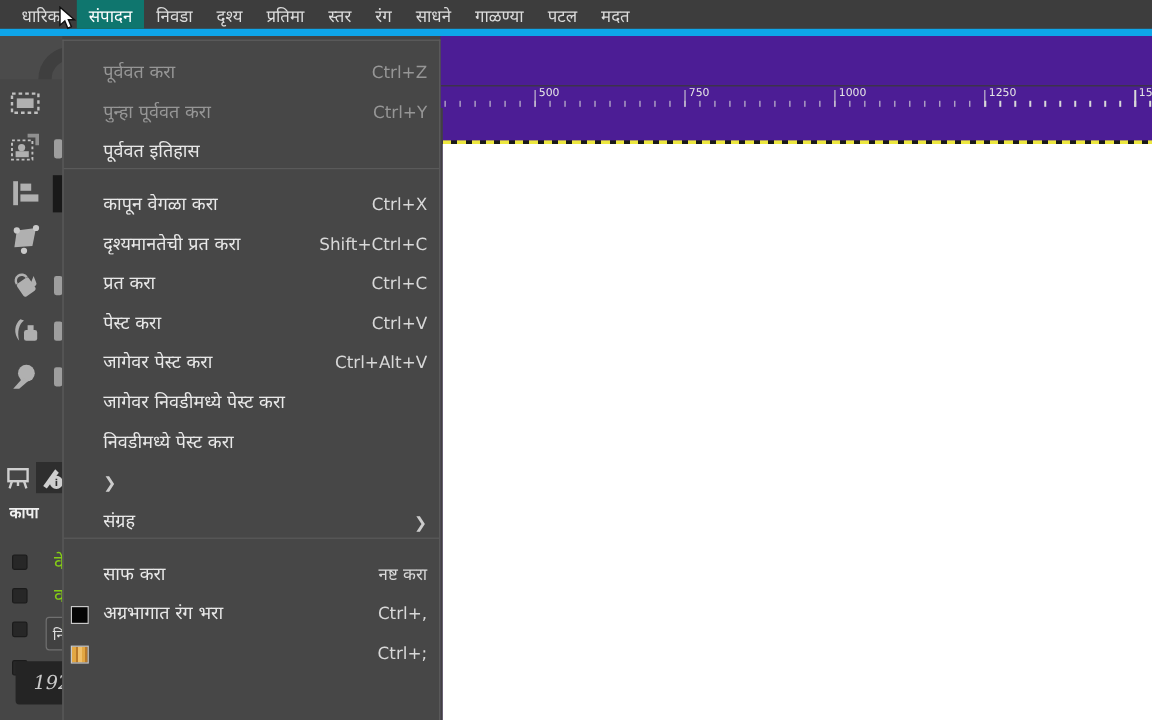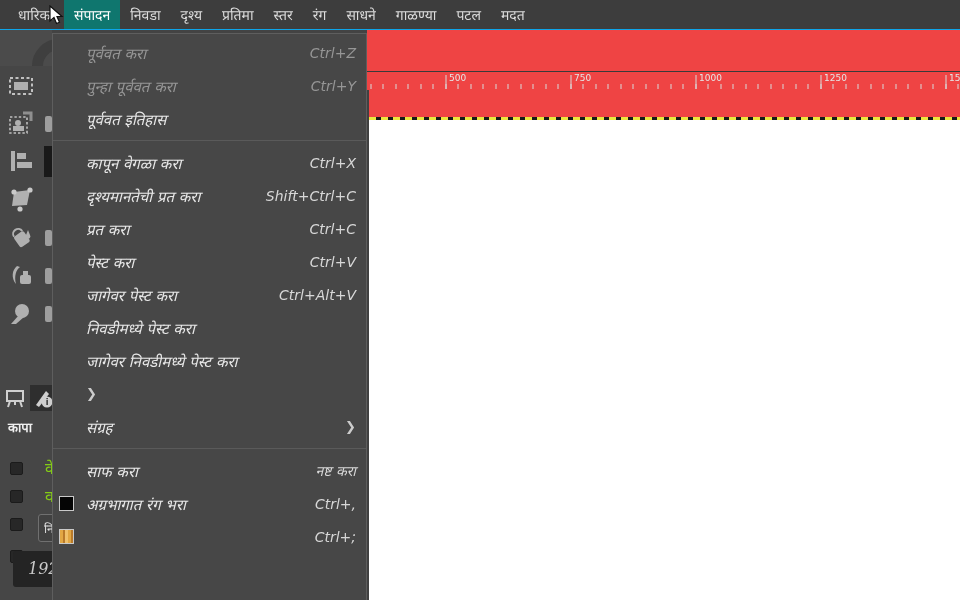--- a/index.html
+++ b/index.html
@@ -2,21 +2,21 @@
 <html><head>
 <meta charset="utf-8">
 <style>
   * { box-sizing: border-box; margin: 0; padding: 0; }
   html,body { width:960px; height:600px; overflow:hidden; }
   body { font-family:"DejaVu Sans", sans-serif; background:#434343; position:relative; }
   #screen { position:absolute; inset:0; width:960px; height:600px; overflow:hidden; }
 
   
   #menubar { position:absolute; left:0; top:0; width:960px; height:30px; background:#3d3d3d;
-             border-bottom:1px solid #0ea5e9; display:flex; align-items:stretch; padding-left:8px;
+             border-bottom:6px solid #0ea5e9; display:flex; align-items:stretch; padding-left:8px;
              color:#dcdcdc; font-size:14px; z-index:5; }
   .mb-item { display:flex; align-items:center; padding:0 10px; white-space:nowrap; }
   .mb-item.active { background:#0f766e; color:#ffffff; }
 
   
   #toolbox { position:absolute; left:0; top:30px; width:52px; height:570px; background:#464646; overflow:hidden; }
   #wilber { position:absolute; left:0; top:0; width:52px; height:36px; background:#4b4b4b; overflow:hidden; }
   #wilber .ring { position:absolute; left:32px; top:9px; width:54px; height:54px; border:11px solid #3f3f3f; border-radius:50%; }
   .tool { position:absolute; left:7px; width:28px; height:28px; }
   .tool svg { width:28px; height:28px; }
@@ -33,39 +33,39 @@
   .opt-row .cb { width:13px; height:13px; margin-left:10px; background:#272727; border:1px solid #1b1b1b; border-radius:2px; flex:none; }
   .opt-row .olabel { margin-left:22px; color:#84cc16; font-size:16px; white-space:nowrap; }
   .fixed-btn { position:absolute; left:38px; top:484px; width:44px; height:28px; background:#414141;
                border:1px solid #707070; border-radius:3px; color:#dedede; font-size:12px;
                display:flex; align-items:center; padding-left:5px; overflow:hidden; white-space:nowrap; }
   .size-entry { position:absolute; left:13px; top:521px; width:76px; height:36px; background:#242424;
                 border-radius:3px; color:#c9c9c9; font-style:italic; font-size:16px; line-height:36px;
                 padding-left:15px; font-family:"DejaVu Serif", serif; }
 
   
-  #canvas-region { position:absolute; left:367px; top:30px; width:593px; height:570px; background:#ef4444; }
+  #canvas-region { position:absolute; left:367px; top:30px; width:593px; height:570px; background:#4c1d95; }
   #hruler { position:absolute; left:0; top:41px; width:593px; height:19px; border-top:1px solid #3a3a3a; }
   #hruler .minor { position:absolute; left:0; right:0; bottom:1px; height:5px;
       background:repeating-linear-gradient(to right, #d9d9d9 0 1px, transparent 1px 12.5px);
       background-position:3.5px 0; }
   #hruler .major { position:absolute; left:0; right:0; bottom:1px; height:14px;
       background:repeating-linear-gradient(to right, #d9d9d9 0 1px, transparent 1px 125px);
       background-position:78.5px 0; }
   .rlab { position:absolute; top:1px; font-size:9px; color:#e6e6e6; white-space:nowrap; }
   .rl1{left:82px}.rl2{left:207px}.rl3{left:332px}.rl4{left:457px}.rl5{left:582px}
   #vruler { position:absolute; left:0; top:60px; width:2px; height:510px; background:#414141; }
   #layer-boundary { position:absolute; left:2px; top:87px; right:0; height:3px;
       background:repeating-linear-gradient(to right, #ece73e 0 7px, #1a1a1a 7px 12px); }
   #canvas-white { position:absolute; left:2px; top:90px; right:0; bottom:0; background:#ffffff; }
 
   
   #edit-menu { position:absolute; left:52px; top:33px; width:315px; height:590px; background:#474747;
                border:1px solid #5e5e5e; border-bottom:none; padding-top:2px; z-index:10; }
-  .mi { height:33px; display:flex; align-items:center; padding:0 10px 0 6px;font-style:italic; }
+  .mi { height:33px; display:flex; align-items:flex-end; padding:0 10px 0 6px; }
   .mi .lead { width:27px; display:flex; align-items:center; flex:none; }
   .mi .swatch { width:15px; height:15px; border:1px solid #c9c9c9; }
   .sw-black { background:#050505; }
   .sw-white { background:#fdfdfd; border-color:#a9a9a9; }
   .sw-pattern { background:repeating-linear-gradient(to right, #e2a743 0 3px, #b97a2a 3px 5px, #f0c06a 5px 8px); }
   .mi .label { flex:1; font-size:15px; color:#e8e8e8; white-space:nowrap; overflow:hidden; }
   .mi .shortcut { font-size:14px; color:#d8d8d8; white-space:nowrap; }
   .mi .arrow { color:#cccccc; font-size:13px; line-height:1; }
   .mi.disabled .label, .mi.disabled .shortcut { color:#969696; }
   .sep { height:1px; background:#5a5a5a; margin:5px 0; }
@@ -250,26 +250,26 @@
       <span class="label">पेस्ट करा</span>
       <span class="shortcut">Ctrl+V</span>
     </div>
     <div class="mi">
       <span class="lead"></span>
       <span class="label">जागेवर पेस्ट करा</span>
       <span class="shortcut">Ctrl+Alt+V</span>
     </div>
     <div class="mi">
       <span class="lead"></span>
+      <span class="label">जागेवर निवडीमध्ये पेस्ट करा</span>
+      <span class="shortcut"></span>
+    </div>
+    <div class="mi">
+      <span class="lead"></span>
       <span class="label">निवडीमध्ये पेस्ट करा</span>
-      <span class="shortcut"></span>
-    </div>
-    <div class="mi">
-      <span class="lead"></span>
-      <span class="label">जागेवर निवडीमध्ये पेस्ट करा</span>
       <span class="shortcut"></span>
     </div>
     <div class="mi">
       <span class="lead"></span>
       <span class="arrow">❯</span>
     </div>
     <div class="mi">
       <span class="lead"></span>
       <span class="label">संग्रह</span>
       <span class="arrow">❯</span>

